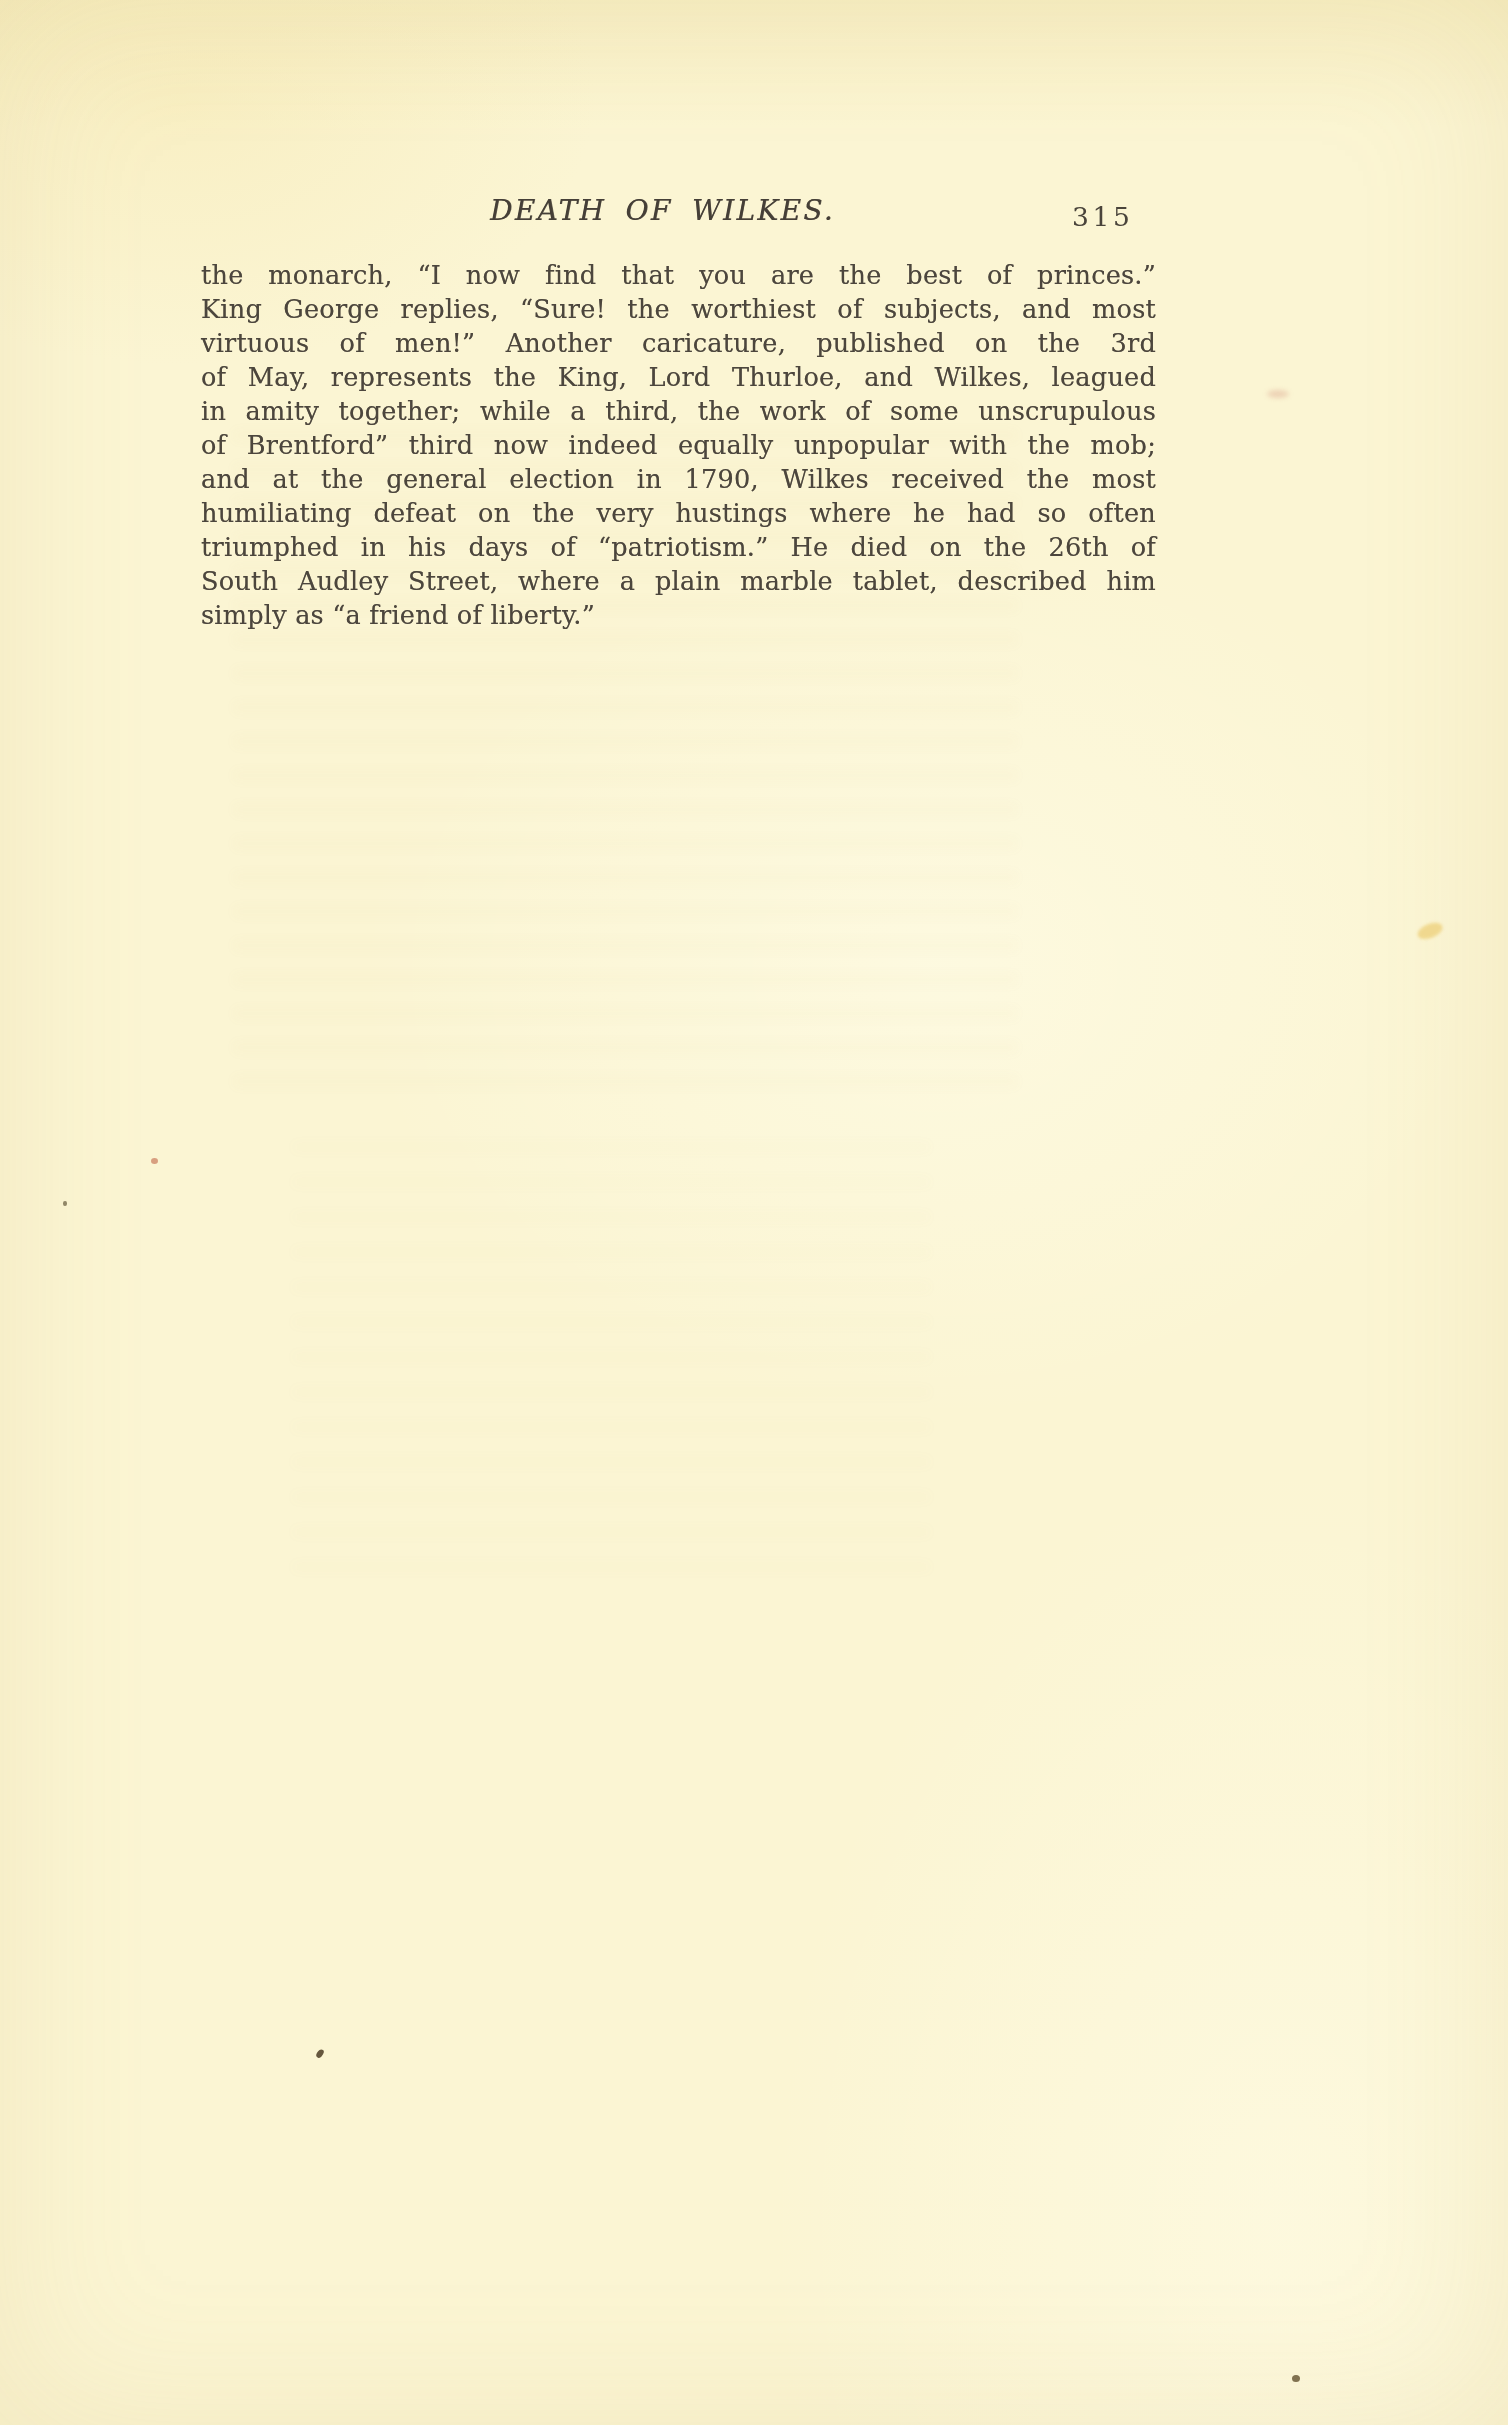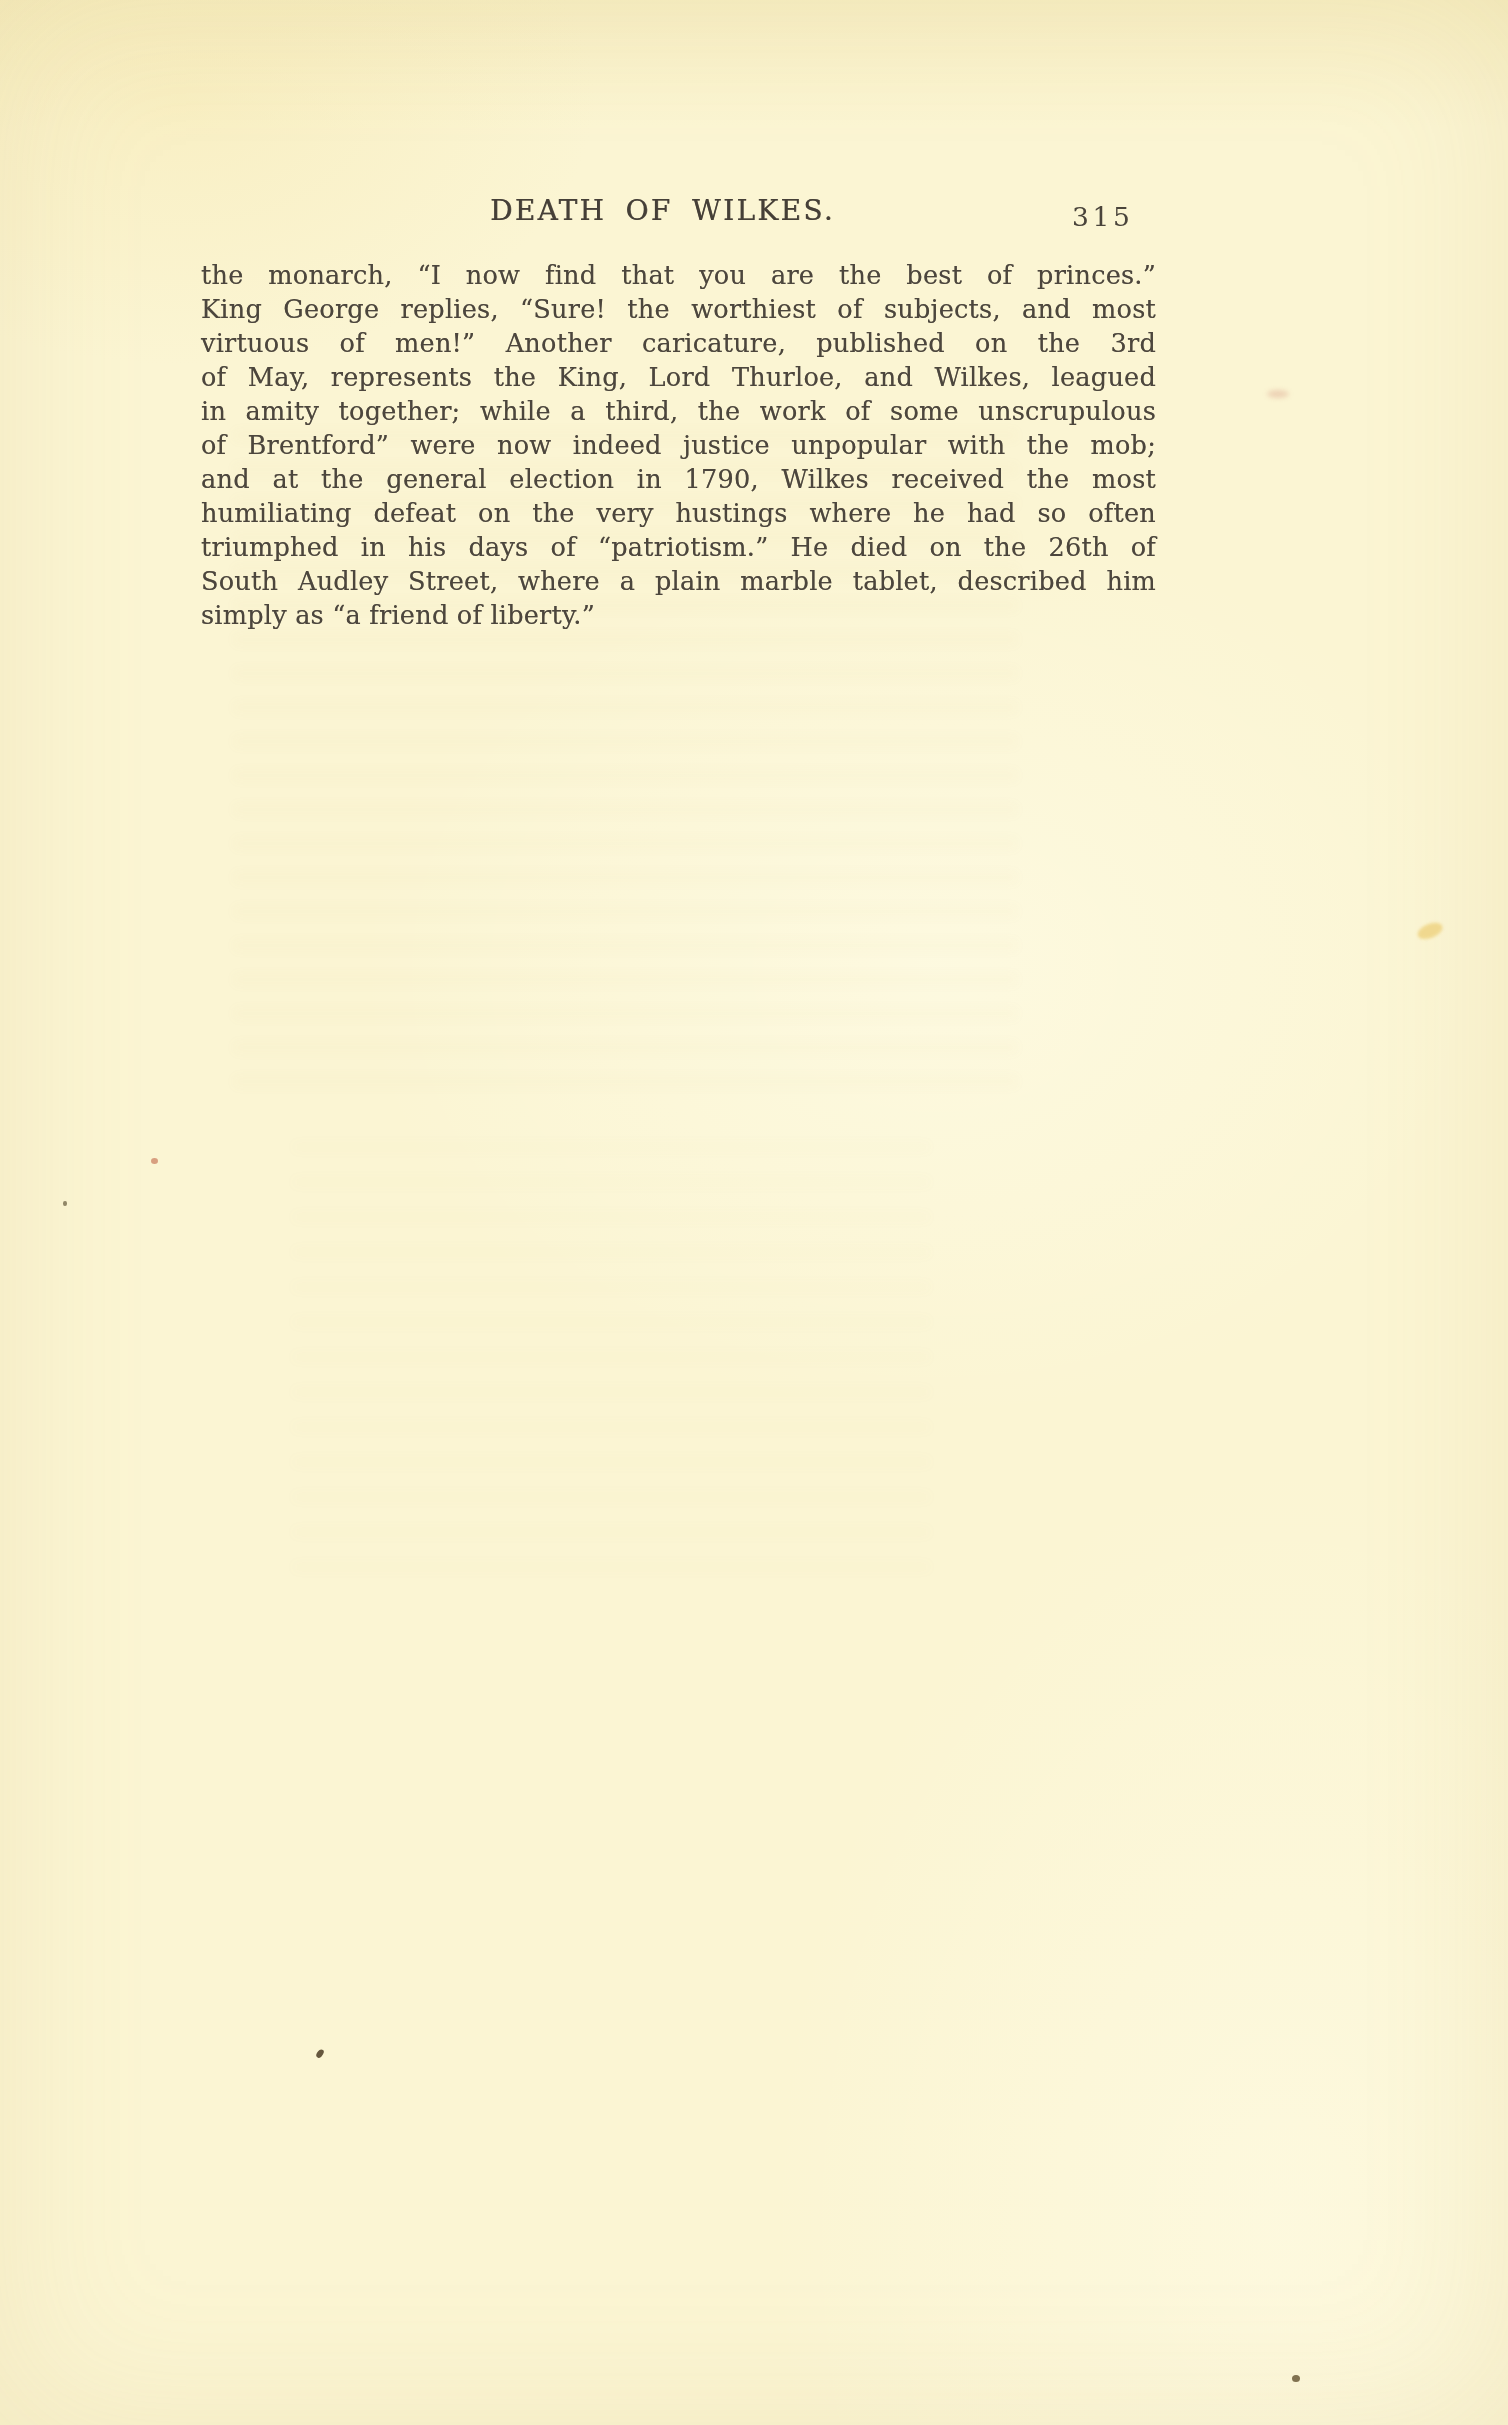--- a/index.html
+++ b/index.html
@@ -39,20 +39,21 @@
     left: 292px; top: 1141px; width: 639px; height: 438px;
     background: repeating-linear-gradient(to bottom,
       rgba(185,160,88,0.09) 0px, rgba(185,160,88,0.09) 12px,
       rgba(185,160,88,0) 12px, rgba(185,160,88,0) 35px);
     opacity: 0.22;
   }
 
   .head-title {
     position: absolute;
     left: 490px; top: 194px;
+    font-style: italic;
     font-size: 28px;
     letter-spacing: 2.3px;
     word-spacing: 8.2px;
     color: #453f37;
     text-shadow: 0.4px 0 0 rgba(69,63,55,0.75);
     white-space: nowrap;
     text-align: right;
   }
   .folio {
     position: absolute;
@@ -123,21 +124,21 @@
   <span class="head-title">DEATH OF WILKES.</span>
 
   <span class="folio">315</span>
 
   <div class="text-block" id="body-paragraph">
       <div class="text-line">the monarch, “I now find that you are the best of princes.”</div>
       <div class="text-line">King George replies, “Sure!  the worthiest of subjects, and most</div>
       <div class="text-line">virtuous of men!”  Another caricature, published on the 3rd</div>
       <div class="text-line">of May, represents the King, Lord Thurloe, and Wilkes, leagued</div>
       <div class="text-line">in amity together; while a third, the work of some unscrupulous</div>
-      <div class="text-line">of Brentford” were now indeed justice unpopular with the mob;</div>
+      <div class="text-line">of Brentford” third now indeed equally unpopular with the mob;</div>
       <div class="text-line">and at the general election in 1790, Wilkes received the most</div>
       <div class="text-line">humiliating defeat on the very hustings where he had so often</div>
       <div class="text-line">triumphed in his days of “patriotism.”  He died on the 26th of</div>
       <div class="text-line">South Audley Street, where a plain marble tablet, described him</div>
       <div class="text-line last">simply as “a friend of liberty.”</div>
     </div>
 
   <div class="speck speck-comma"></div>
   <div class="speck speck-dot-br"></div>
   <div class="speck speck-pink"></div>

